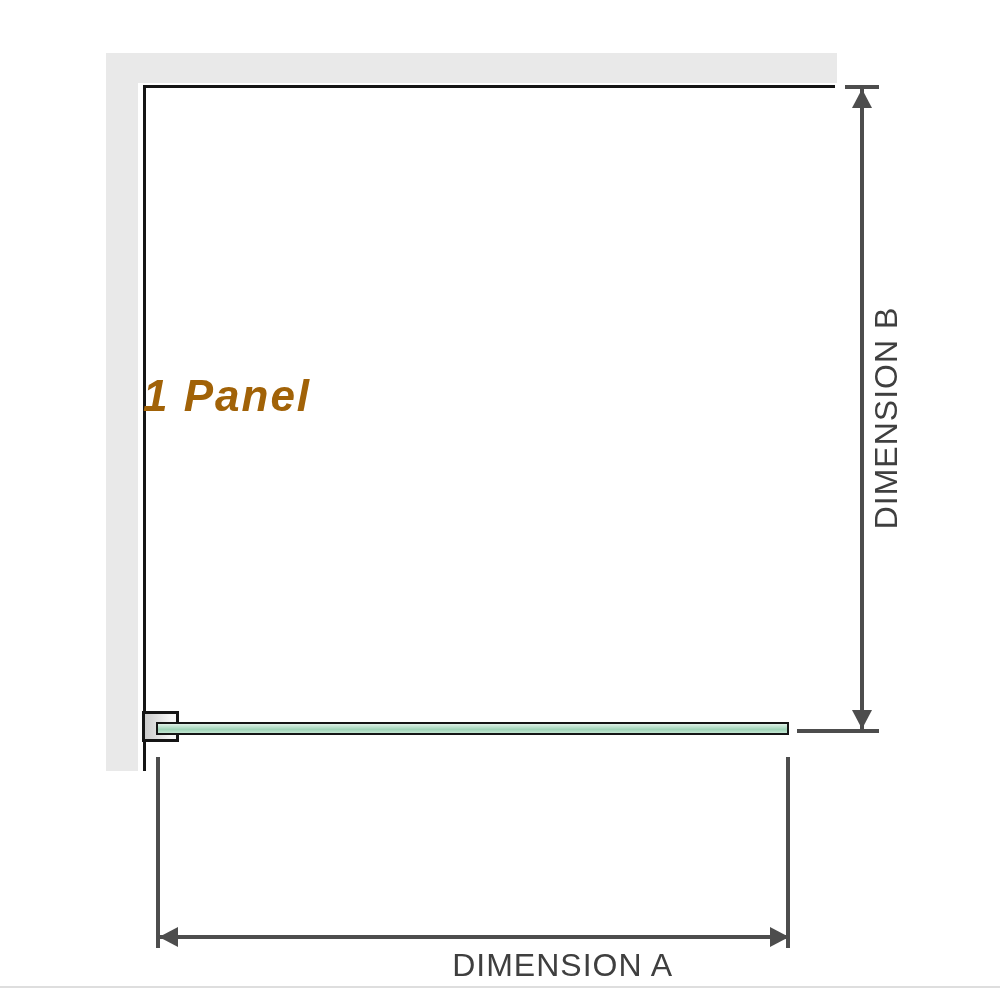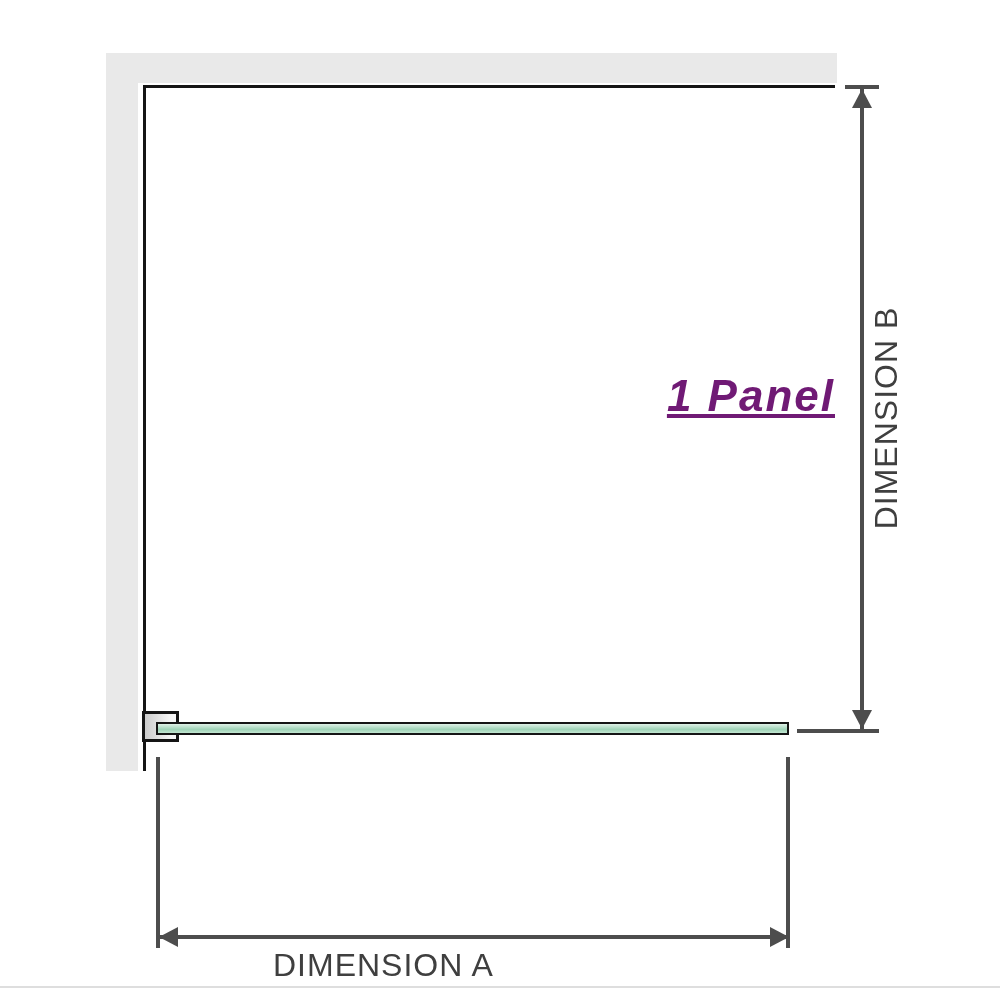--- a/index.html
+++ b/index.html
@@ -24,27 +24,26 @@
 
   
   .panel-outline {
     left: 143px; top: 85px; width: 692px; height: 686px;
     border-top: 3px solid #151515;
     border-left: 3px solid #151515;
     box-sizing: border-box;
   }
   .panel-label {
     left: 143px; top: 371px; width: 692px;
-    text-align: right;
+    text-align: left;
     font-size: 44px;
     font-weight: bold;
     font-style: italic;
-    color: #701a75;
+    color: #a16207;
     letter-spacing: 2px;
-    text-decoration: underline;
   }
 
   
   .clamp {
     left: 142px; top: 711px; width: 37px; height: 31px;
     border: 3px solid #151515;
     box-sizing: border-box;
     background: linear-gradient(to right, #cccccc, #f7f7f7 85%);
   }
 
@@ -98,21 +97,21 @@
     letter-spacing: 1px;
     white-space: nowrap;
   }
   .dimb-label {
     left: 740px; top: 401px; width: 290px; height: 34px;
     text-align: center;
     transform: rotate(-90deg);
   }
   .dima-label {
     left: 273px; top: 947px; width: 400px;
-    text-align: left;
+    text-align: right;
   }
 
   
   .bottom-edge {
     left: 0; top: 986px; width: 1000px; height: 2px;
     background: #dedede;
   }
 </style>
 </head>
 <body>

